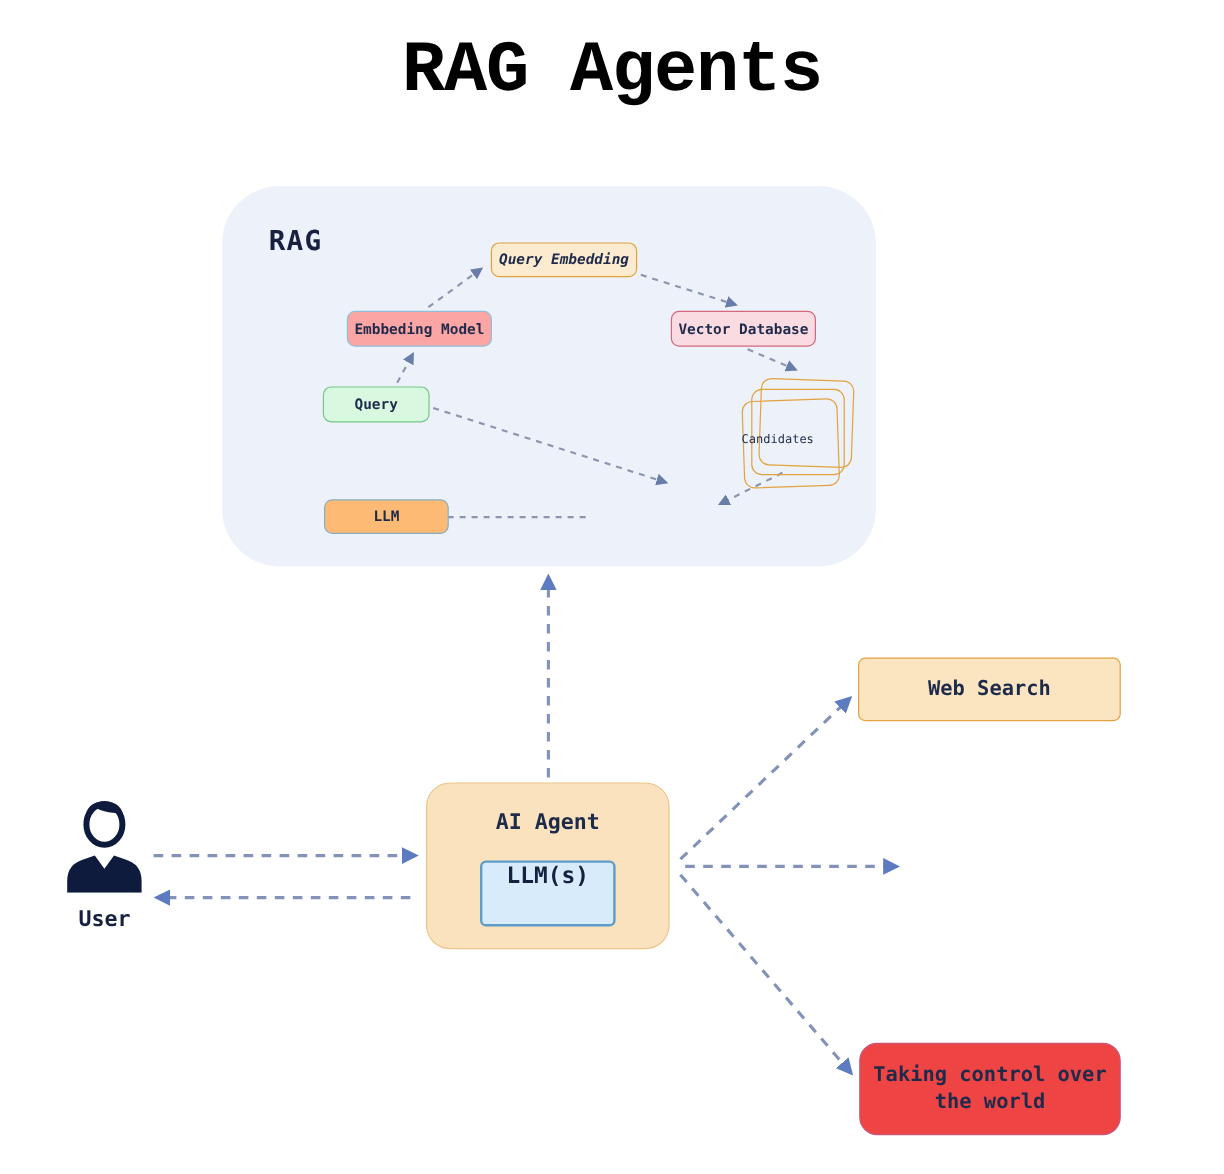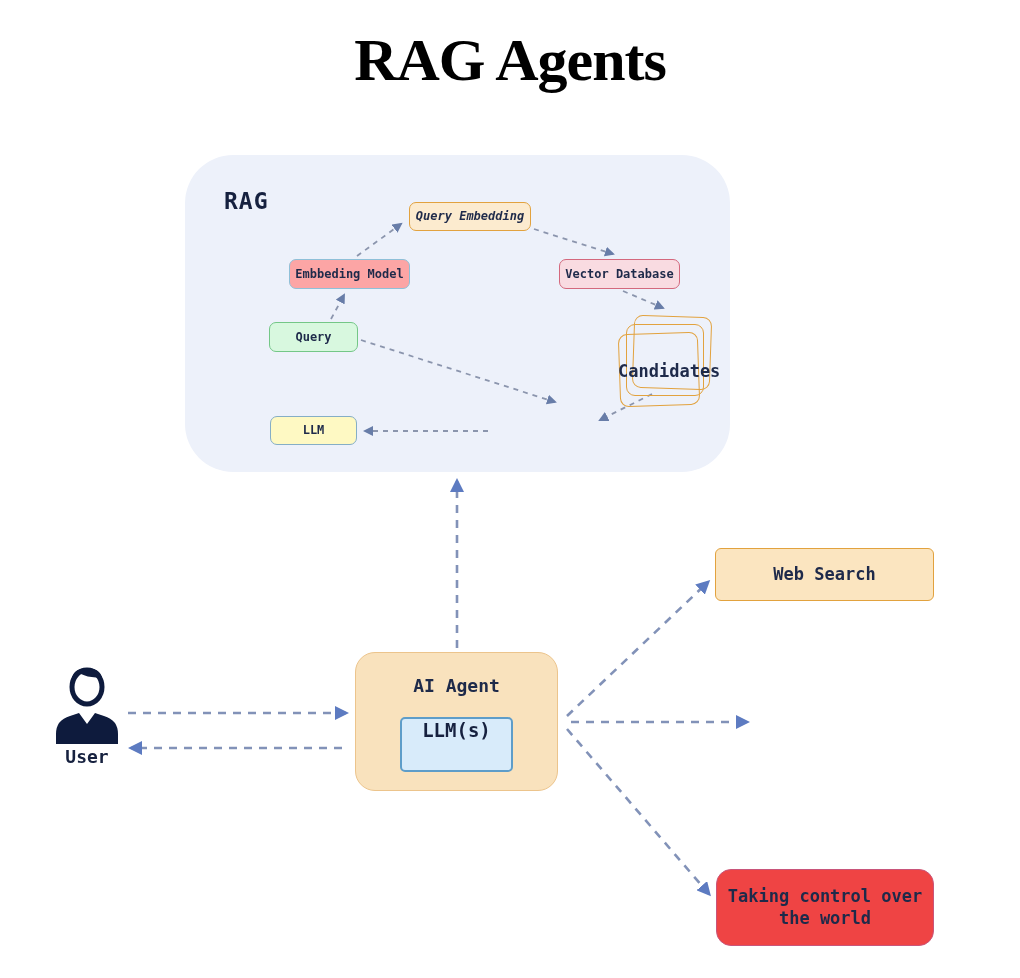--- a/index.html
+++ b/index.html
@@ -4,21 +4,21 @@
 <style>
   * { margin:0; padding:0; box-sizing:border-box; }
   html,body { background:#ffffff; }
   .canvas {
     position:relative; width:1020px; height:978px; background:#ffffff;
     font-family:"DejaVu Sans Mono","Liberation Mono",monospace;
     color:#1e2a4a; overflow:hidden;
   }
   .title {
     position:absolute; top:26px; left:0; width:100%; text-align:center;
-    font-family:Liberation Serif, serif; font-weight:800; font-size:60px;
+    font-family:Liberation Mono, monospace; font-weight:800; font-size:60px;
     letter-spacing:-1px; color:#000000;
   }
   .rag-container {
     position:absolute; left:185px; top:155px; width:545px; height:317px;
     background:#edf1fa; border-radius:48px;
   }
   .rag-label {
     position:absolute; left:224px; top:188px; font-size:23px; font-weight:600;
     color:#16213f; letter-spacing:1px;
   }
@@ -29,53 +29,53 @@
   .n-sm { font-size:12px; border-radius:7px; }
   .n-lg { font-size:17px; }
   .query-embedding { left:409px; top:202px; width:122px; height:29px;
     background:#fcebcf; border:1.5px solid #e2a23e;font-style:italic; }
   .embbeding-model { left:289px; top:259px; width:121px; height:30px;
     background:#fca5a5; border:1.5px solid #8fc0d8; }
   .vector-database { left:559px; top:259px; width:121px; height:30px;
     background:#f9dbe1; border:1.5px solid #d4687d; }
   .query-node { left:269px; top:322px; width:89px; height:30px;
     background:#d8f8df; border:1.5px solid #74c787; }
-  .llm-node { left:270px; top:416px; width:87px; height:29px;
-    background:#fef9c3; border:1.5px solid #85aec6; }
+  .llm-node { left:270px; top:416px; width:104px; height:29px;
+    background:#fdba74; border:1.5px solid #85aec6; }
   .prompt-node { left:491px; top:409px; width:103px; height:44px;
     background:#d8f8df; border:1.5px solid #74c787; padding:2px 6px; }
   .cand-rect {
     position:absolute; border:1.6px solid #e2a23e; border-radius:9px;
     background:transparent;
   }
   .cand-a { left:633px; top:316px; width:78px; height:73px; transform:rotate(2deg); }
   .cand-b { left:626px; top:324px; width:78px; height:72px; }
   .cand-c { left:619px; top:333px; width:80px; height:73px; transform:rotate(-2deg); }
   .cand-label {
-    position:absolute; left:618px; top:361px; width:96px; text-align:center;
-    font-size:17px; font-weight:700; color:#1e2a4a;
+    position:absolute; left:618px; top:361px; width:96px; text-align:left;
+    font-size:10px; font-weight:400; color:#1e2a4a;
   }
   .ai-agent {
     position:absolute; left:355px; top:652px; width:203px; height:139px;
     background:#f9e2bd; border:1.5px solid #ecc48c; border-radius:20px;
   }
   .ai-agent-label {
     position:absolute; left:0; top:22px; width:100%; text-align:center;
     font-size:18px; font-weight:700; color:#1e2a4a;
   }
   .llms-box {
     position:absolute; left:44px; top:64px; width:113px; height:55px;
     background:#d8ebfa; border:2px solid #5e9dc9; border-radius:5px;
     display:flex; justify-content:center;
     font-size:19px; font-weight:600; color:#16213f;
   }
   .user-wrap { position:absolute; left:50px; top:660px; width:74px; }
   .user-icon { display:block; width:74px; height:84px; }
   .user-label { width:100%; text-align:center; font-size:18px; font-weight:700;
-    color:#16213f; margin-top:2px; }
+    color:#16213f; margin-top:12px; }
   .tool { border-radius:6px; font-weight:600; }
   .web-search { left:715px; top:548px; width:219px; height:53px;
     background:#fbe5c0; border:1.5px solid #e2a23e; }
   .external-api { left:754px; top:684px; width:219px; height:76px;
     background:#e5e0f8; border:1.5px solid #8f85cc; border-radius:15px; padding:4px 14px; }
   .world-control { left:716px; top:869px; width:218px; height:77px;
     background:#ef4444; border:1.5px solid #c9557a; border-radius:15px; padding:4px 10px; }
   .arrows { position:absolute; left:0; top:0; width:1020px; height:978px;
     pointer-events:none; }
 </style>

